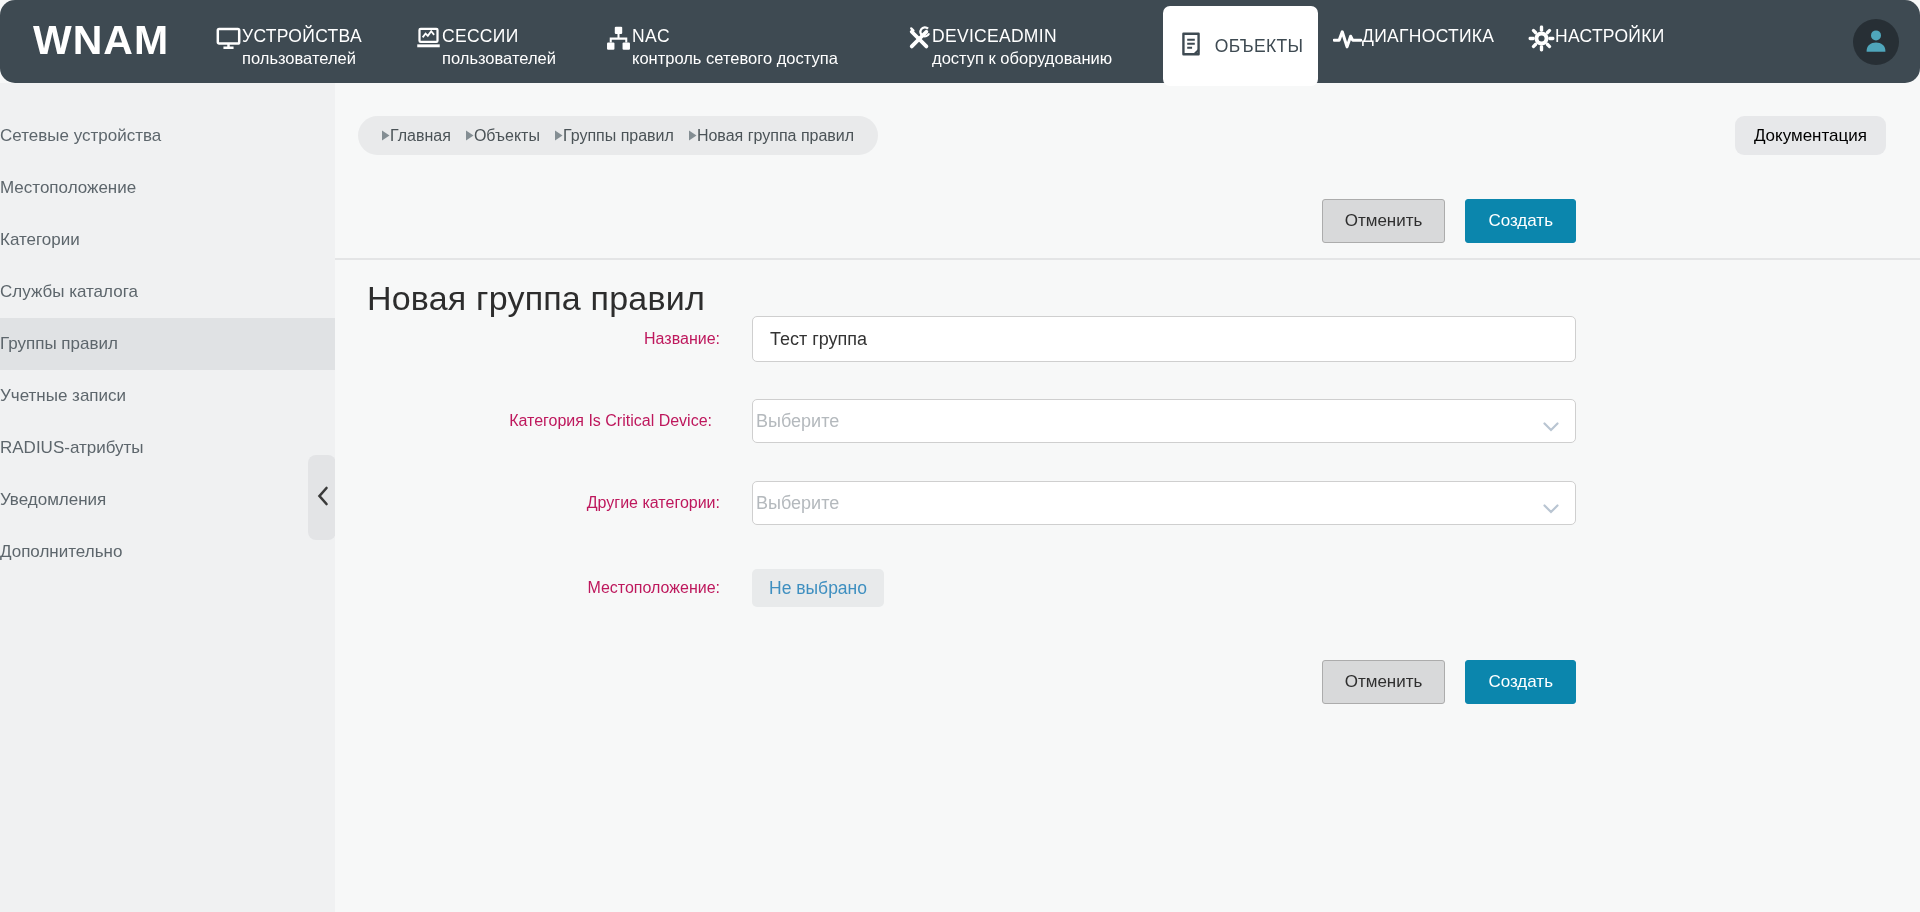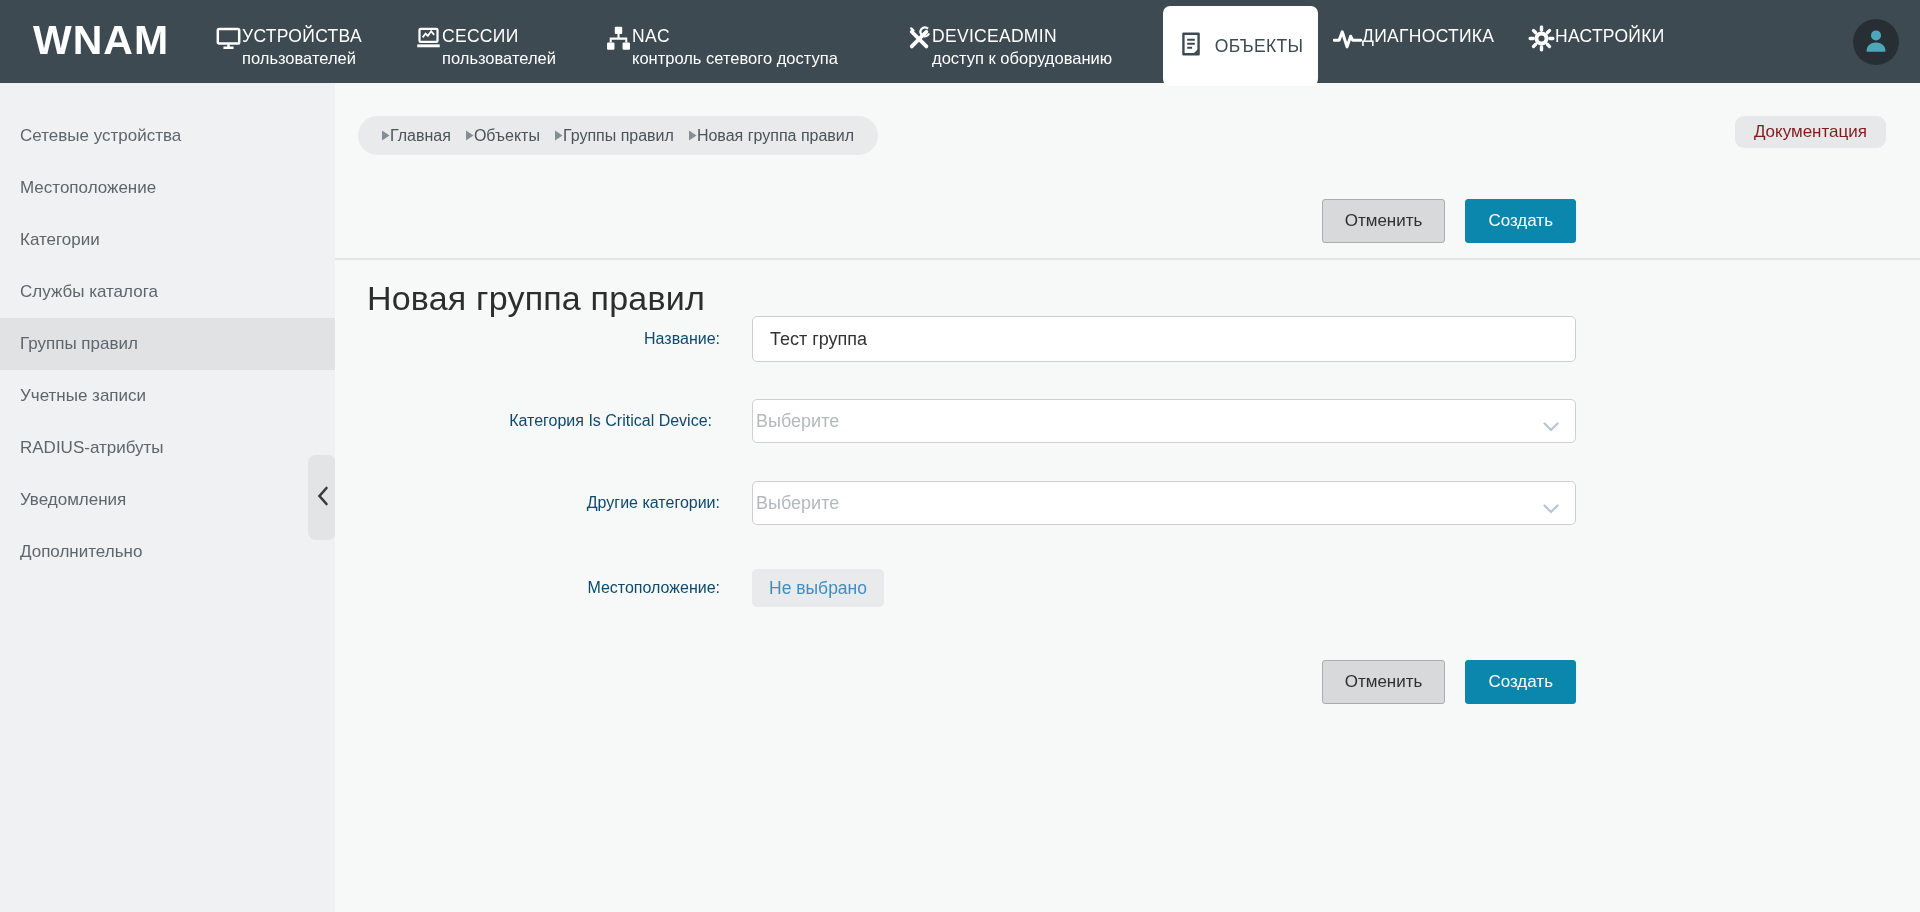--- a/index.html
+++ b/index.html
@@ -1,72 +1,72 @@
 <!DOCTYPE html>
 <html><head>
 <meta charset="utf-8">
 <style>
   * { margin:0; padding:0; box-sizing:border-box; }
   html,body { width:1920px; height:912px; overflow:hidden; background:#f7f8f8;
               font-family:"Liberation Sans", sans-serif; }
   body { position:relative; }
 
   
-  .topnav { position:absolute; left:0; top:0; width:1920px; height:83px; background:#3e4a52; z-index:5; }
+  .topnav { position:absolute; left:0; top:0; width:1920px; height:83px; background:#3e4a52; z-index:5;border-radius:15px; }
   .logo { position:absolute; left:33px; top:0; height:83px; line-height:81px;
           color:#fff; font-size:41px; font-weight:700; letter-spacing:1px; }
   .nav-item { position:absolute; top:26px; display:flex; align-items:flex-start; 
               color:#fff; cursor:pointer; }
   .nav-item .txt { display:flex; flex-direction:column; }
   .nav-item .l1 { font-size:17.5px; line-height:21px; letter-spacing:.3px; }
   .nav-item .l2 { font-size:16.5px; line-height:22px; }
   .nav-item svg { display:block; margin-top:-1px; }
   .nav-tab { position:absolute; left:1163px; top:6px; width:155px; height:80px;
              background:#fff; border-radius:7px; display:flex; align-items:center;
              justify-content:center; gap:11px; color:#3e4a52; font-size:17.5px;
              letter-spacing:.3px; cursor:pointer; z-index:6; }
   .avatar { position:absolute; left:1853px; top:19px; width:46px; height:46px; border-radius:50%;
             background:#272f35; display:flex; align-items:center; justify-content:center; cursor:pointer; }
 
   
   .sidebar { position:absolute; left:0; top:83px; width:335px; height:829px; background:#f0f1f2; }
   .side-list { list-style:none; padding-top:27px; }
-  .side-item { height:52px; display:flex; align-items:center; padding-left:20px;
+  .side-item { height:52px; display:flex; align-items:center; 
                font-size:17px; color:#5d666c; cursor:pointer; }
   .side-item.active { background:#e0e2e4; }
   .collapse-handle { position:absolute; left:308px; top:372px; width:28px; height:85px;
                      background:#e3e4e6; border-radius:8px; display:flex; align-items:center;
                      justify-content:center; cursor:pointer; }
 
   
   .main { position:absolute; left:335px; top:83px; width:1585px; height:829px; background:#f7f8f8; }
   .breadcrumb { position:absolute; left:23px; top:33px; height:39px; background:#e9eaeb;
                 border-radius:20px; display:flex; align-items:center; padding:0 24px; gap:15px; }
   .crumb { display:flex; align-items:center; font-size:16px; color:#4b5357; cursor:pointer; }
-  .doc-btn { position:absolute; right:34px; top:33px; height:32px; background:#e7e8ea;
+  .doc-btn { position:absolute; right:34px; top:33px; height:39px; background:#e7e8ea;
              border-radius:9px; display:flex; align-items:center; padding:0 19px;
-             color:#7f1d1d; font-size:17px; cursor:pointer; }
+             color:#000000; font-size:17px; cursor:pointer; }
   .page-title { position:absolute; left:32px; top:196px; font-size:34px; color:#2d2d2d;
                 font-weight:400; letter-spacing:.2px; }
   .btn-row { position:absolute; right:344px; display:flex; gap:20px; }
   .btn-row.top { top:116px; }
   .btn-row.bottom { top:577px; }
   .btn { height:44px; padding:6px 22px; font-size:17px; border-radius:3px; display:flex;
          align-items:center; cursor:pointer; font-family:"Liberation Sans", sans-serif; }
   .btn.cancel { background:#d8d9da; border:1px solid #acacac; color:#2f2f2f; }
   .btn.create { background:#0b86ad; border:1px solid #0b86ad; color:#fff; }
   .divider { position:absolute; left:0; top:175px; width:1585px; height:2px; background:#e4e5e6; }
 
   
   .form { position:absolute; left:0; top:233px; width:1241px; }
   .form-row { display:flex; align-items:center; }
   .form-row.r1 { margin-bottom:37px; }
   .form-row.r2 { margin-bottom:38px;gap:8px; }
   .form-row.r3 { margin-bottom:44px; }
-  .f-label { width:417px; padding-right:32px; text-align:right; font-size:16px; color:#0c4a6e; }
+  .f-label { width:417px; padding-right:32px; text-align:right; font-size:16px; color:#be185d; }
   .f-field { width:824px; position:relative; }
   .text-input { width:824px; height:46px; border:1px solid #cfcfcf; border-radius:5px;
                 background:#fff; font-size:18px; color:#333; padding:0 17px;
                 font-family:"Liberation Sans", sans-serif; outline:none; }
   .select { width:824px; height:44px; border:1px solid #cfcfcf; border-radius:5px; background:#fff;
             display:flex; align-items:center; padding:0 3px; cursor:pointer; position:relative; }
   .select .placeholder { font-size:18px; color:#b4b9bd; }
   .select .chev { position:absolute; right:16px; top:18px; }
   .badge-btn { display:inline-flex; height:38px; align-items:center; padding:0 17px;
                background:#e8eaeb; border-radius:5px; color:#3e8fc0; font-size:17.5px; cursor:pointer; }

